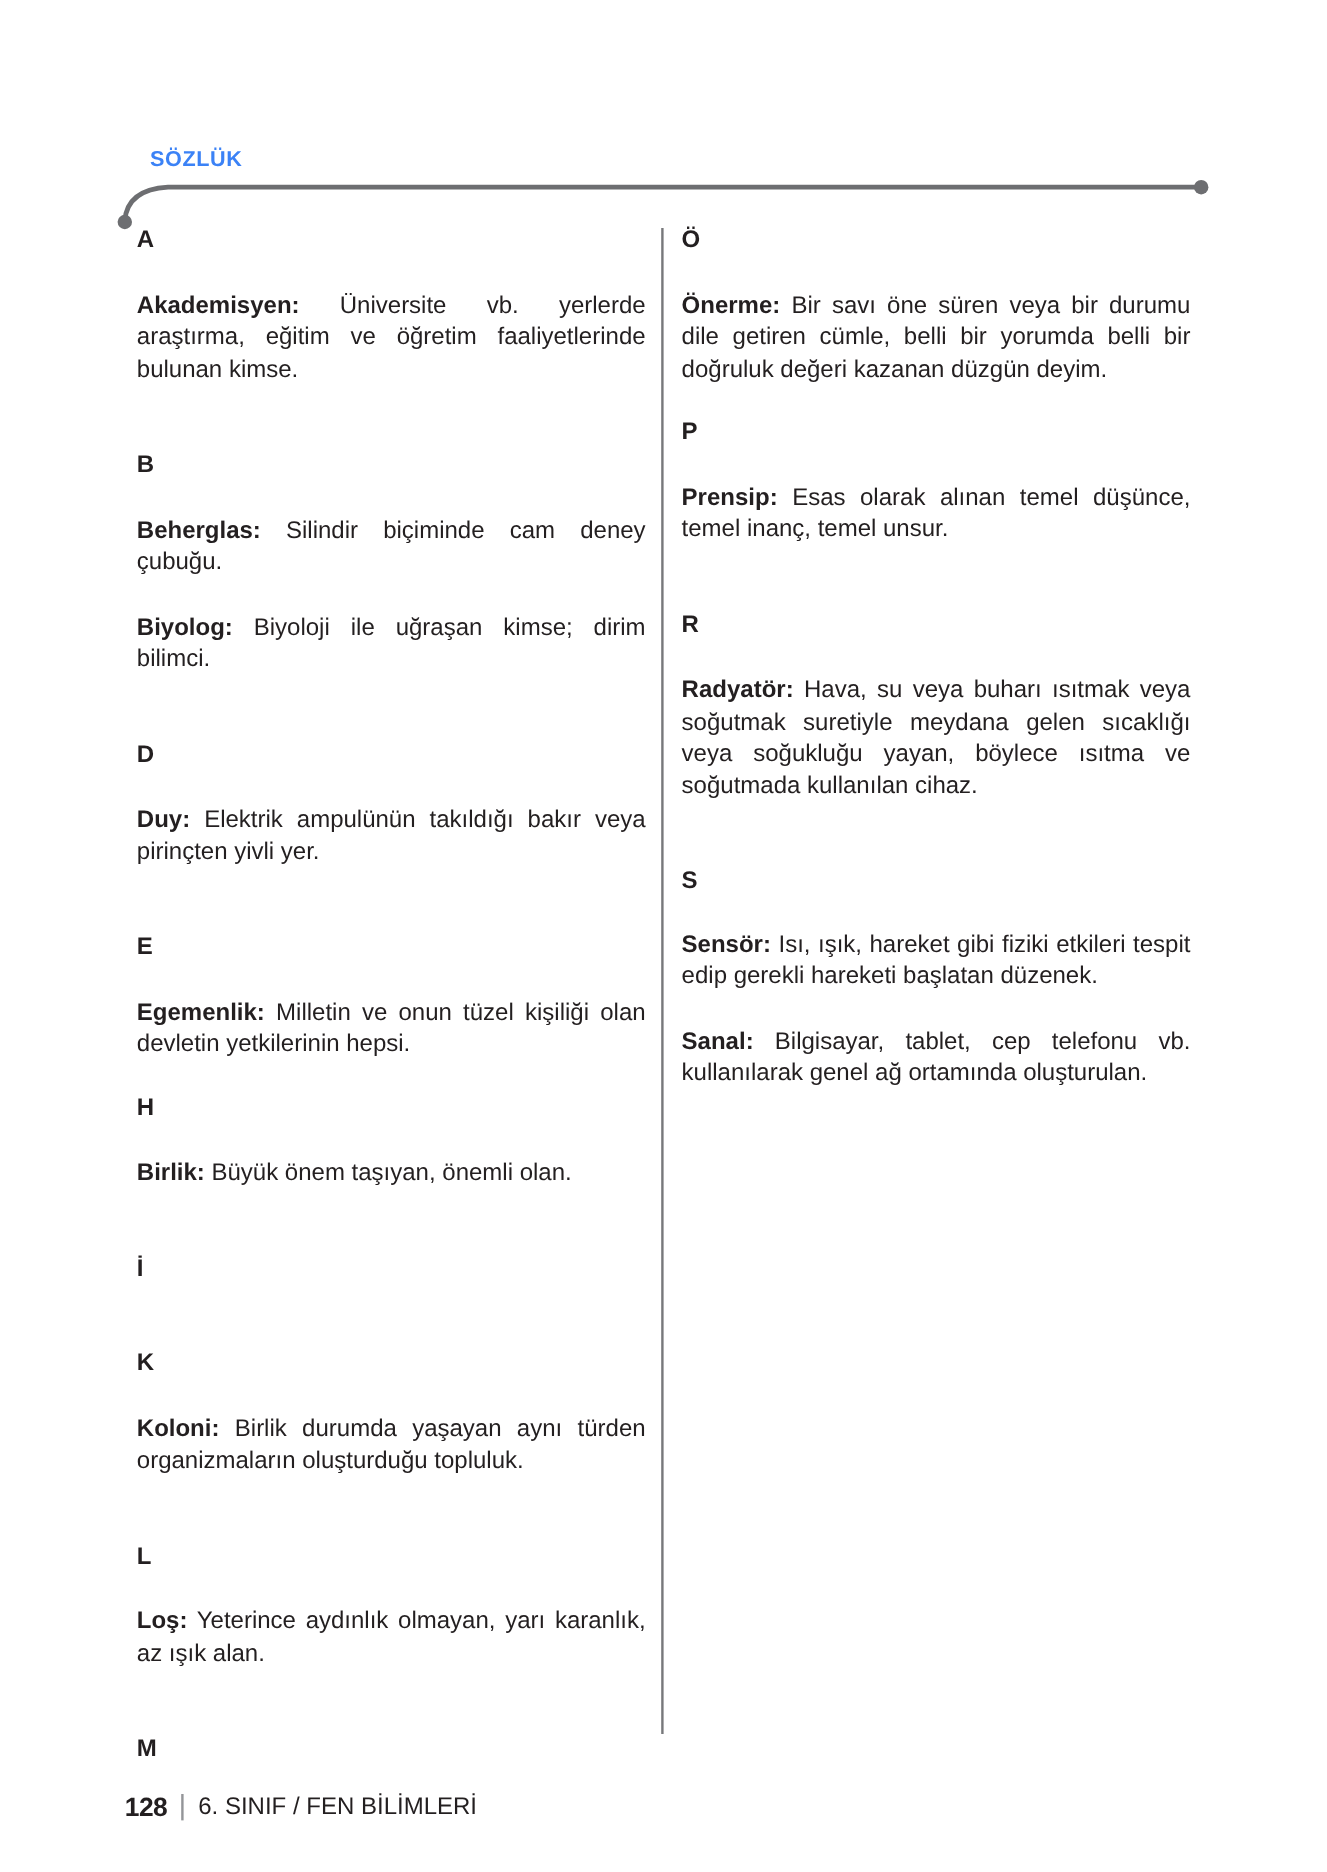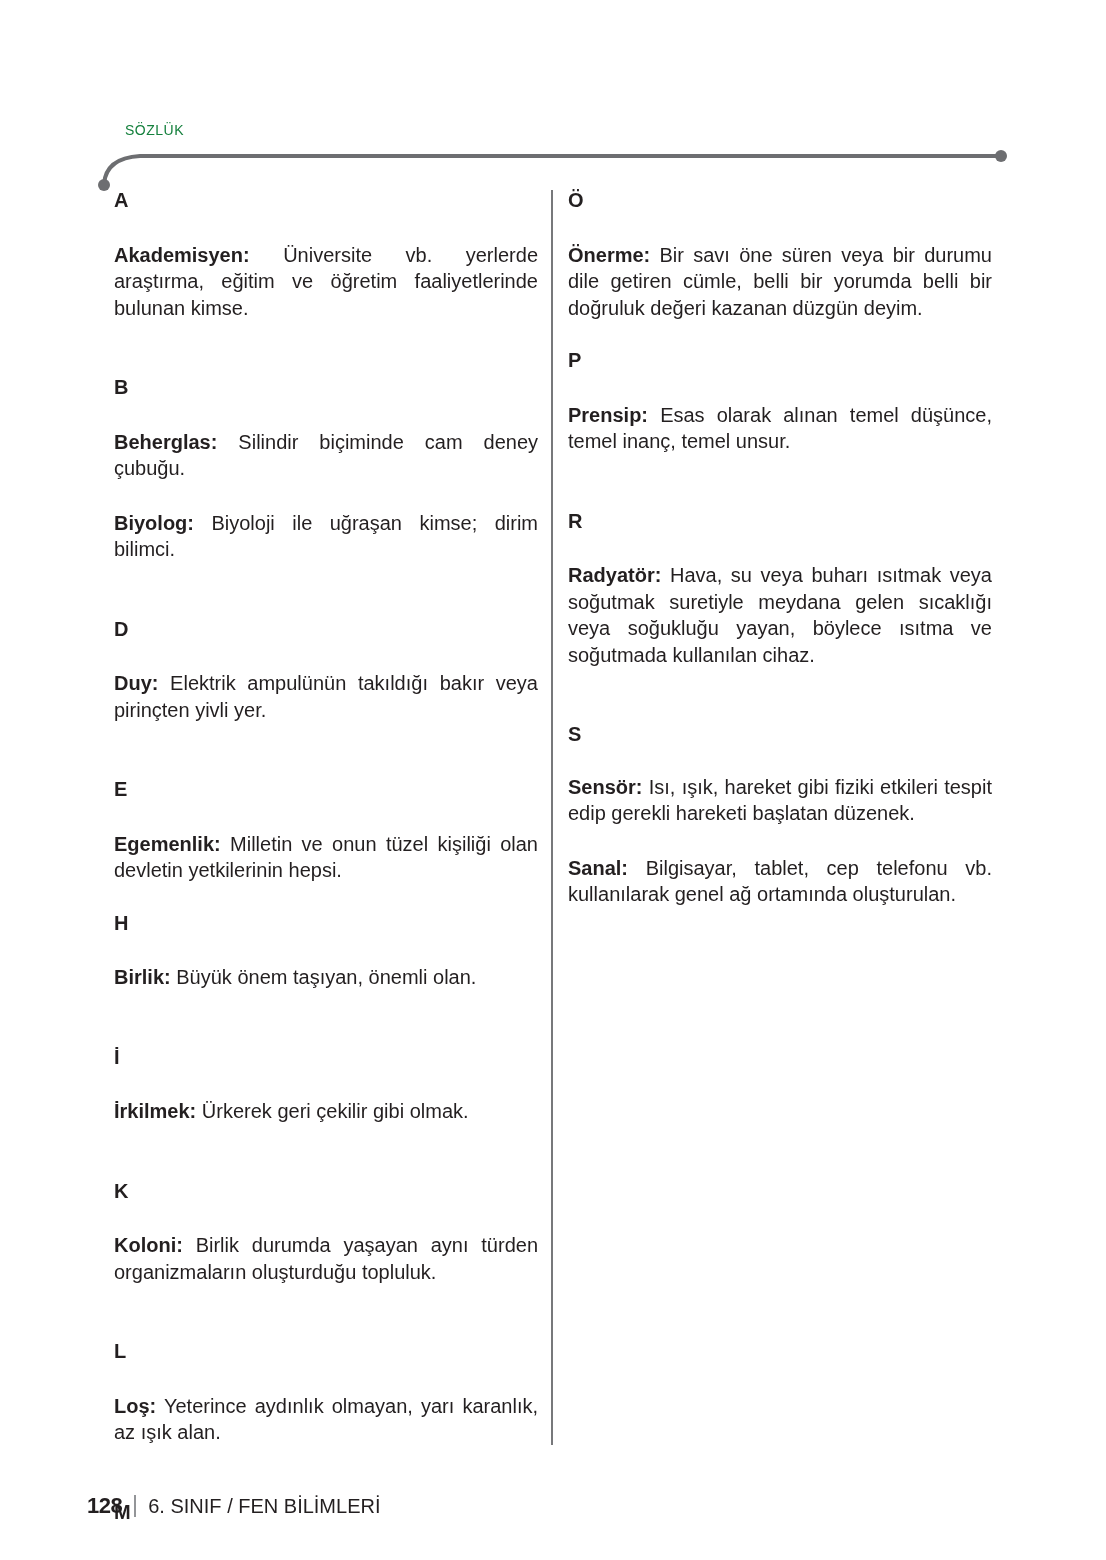--- a/index.html
+++ b/index.html
@@ -1,28 +1,28 @@
 <!DOCTYPE html>
 <html><head>
 <meta charset="utf-8">
 <style>
   html, body { margin: 0; padding: 0; background: #ffffff; }
   body { width: 1106px; height: 1560px; position: relative; overflow: hidden;
          font-family: "Liberation Sans", sans-serif; color: #231f20; }
-  .section-title { position: absolute; left: 125px; top: 122px; font-size: 14px; font-weight: normal;
-                   color: #15803d; letter-spacing: 0.5px; }
+  .section-title { position: absolute; left: 125px; top: 122px; font-size: 18px; font-weight: bold;
+                   color: #3b82f6; letter-spacing: 0.5px; }
   .deco { position: absolute; left: 0; top: 0; }
   .divider { position: absolute; left: 551px; top: 190px; width: 2px; height: 1255px; background: #77787b; }
   .col { position: absolute; top: 187px; font-size: 20px; line-height: 26.5px; }
   .col-left { left: 114px; width: 424px; }
   .col-right { left: 568px; width: 424px; }
   .letter { font-weight: bold; display: block; }
   .entry { text-align: justify; margin-top: 28px; }
   .term { font-weight: bold; }
-  .footer { position: absolute; top: 1493px; left: 87px; display: flex; align-items: center; }
+  .footer { position: absolute; top: 1493px; left: 104px; display: flex; align-items: center; }
   .page-num { font-size: 22px; font-weight: bold; color: #231f20; letter-spacing: -0.5px; }
   .footer-sep { width: 2px; height: 22px; background: #939598; margin: 0 12px 0 12px; }
   .footer-text { font-size: 20px; color: #231f20; letter-spacing: 0px; }
 </style>
 </head>
 <body>
 
 <div class="section-title">SÖZLÜK</div>
 
 <svg class="deco" width="1106" height="200">
@@ -74,24 +74,20 @@
   <div style="margin-top:26px">
     <span class="letter">H</span>
     <div class="entry">
       <span class="term">Birlik:</span>
       <span>Büyük önem taşıyan, önemli olan.</span>
     </div>
   </div>
 
   <div style="margin-top:53px">
     <span class="letter">İ</span>
-    <div class="entry">
-      <span class="term">İrkilmek:</span>
-      <span>Ürkerek geri çekilir gibi olmak.</span>
-    </div>
   </div>
 
   <div style="margin-top:53px">
     <span class="letter">K</span>
     <div class="entry">
       <span class="term">Koloni:</span>
       <span>Birlik durumda yaşayan aynı türden organizmaların oluşturduğu topluluk.</span>
     </div>
   </div>
 

